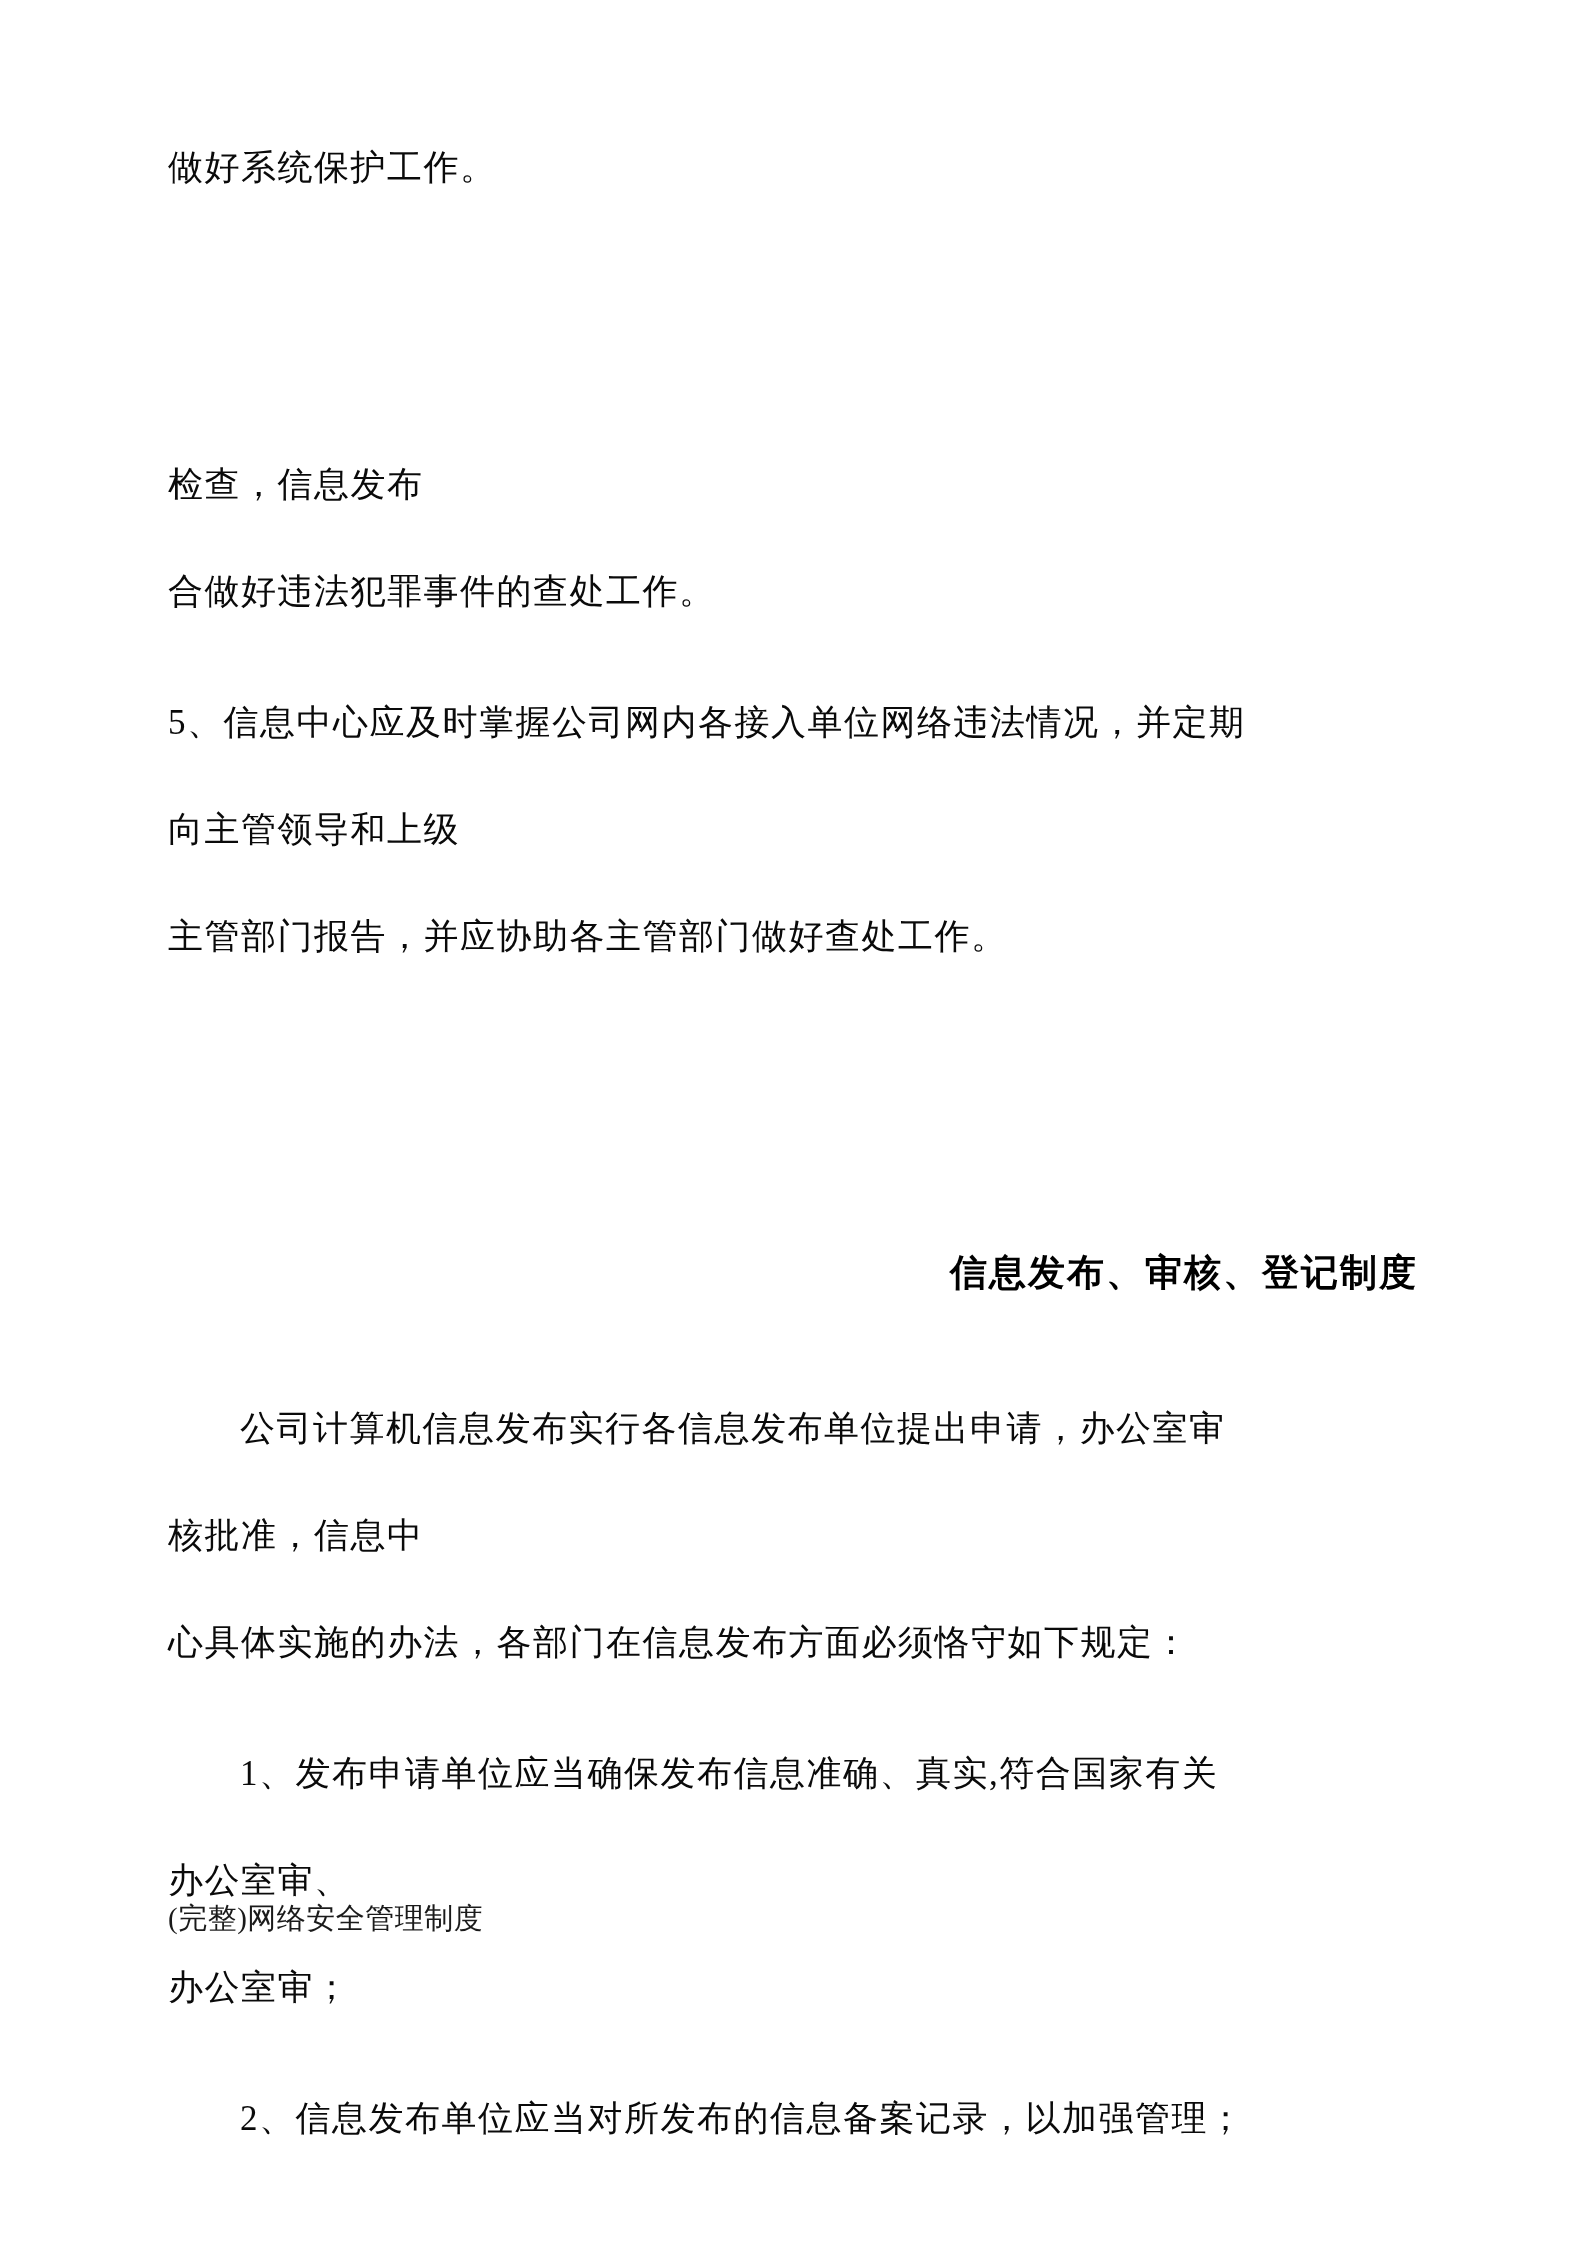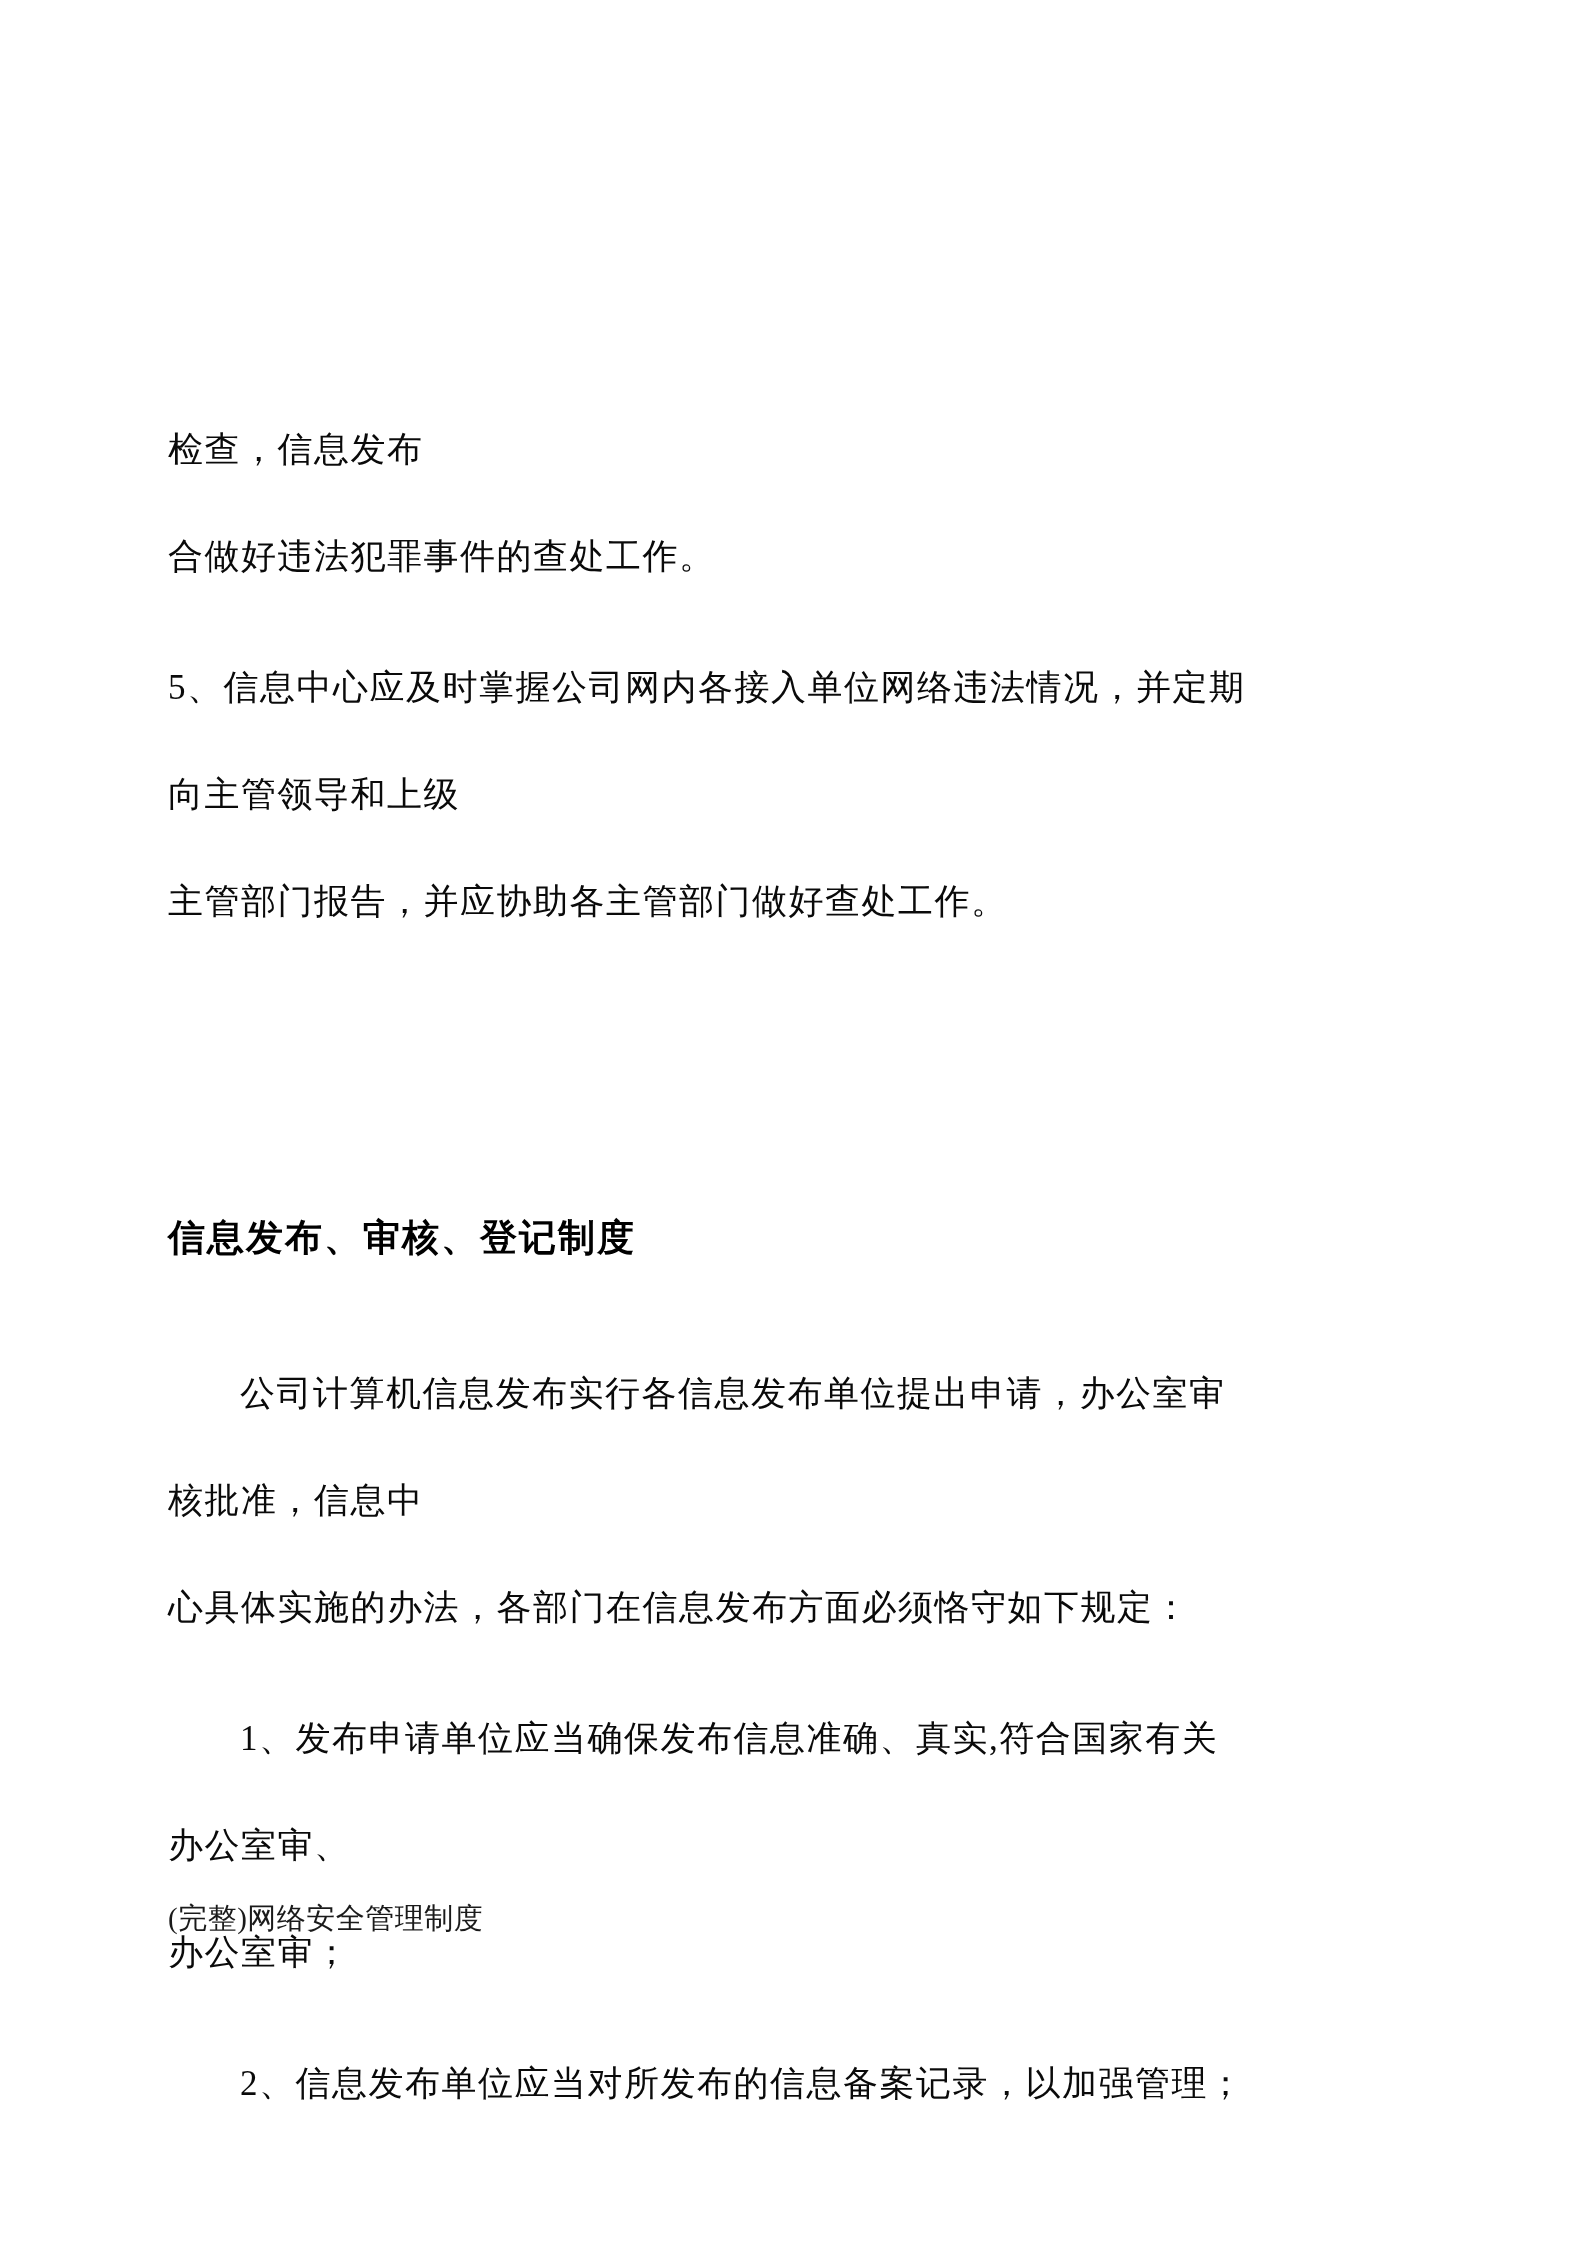--- a/index.html
+++ b/index.html
@@ -37,40 +37,42 @@
   .spacer-lg { height: 96px; }
   .spacer-md { height: 72px; }
   .spacer-gap { height: 210px; }
   .heading {
     font-size: 37px;
     font-weight: bold;
     letter-spacing: 2px;
     line-height: 1.0;
     white-space: pre;
     color: #000000;
+    text-align: right;
   }
   .footer-note {
     position: absolute;
     left: 168px;
     top: 1899px;
     font-size: 29px;
     letter-spacing: 0.5px;
     white-space: pre;
     color: #1a1a1a;
   }
 </style>
 </head>
 <body>
 
 <div class="page">
 
   <div class="content">
 
     <div class="spacer-xl"></div>
 
+    <div class="doc-line">做好系统保护工作。</div>
 
     <div class="spacer-gap"></div>
 
 
     <div class="spacer-md"></div>
 
     <div class="doc-line">检查，信息发布</div>
 
     <div class="spacer-md"></div>
 

